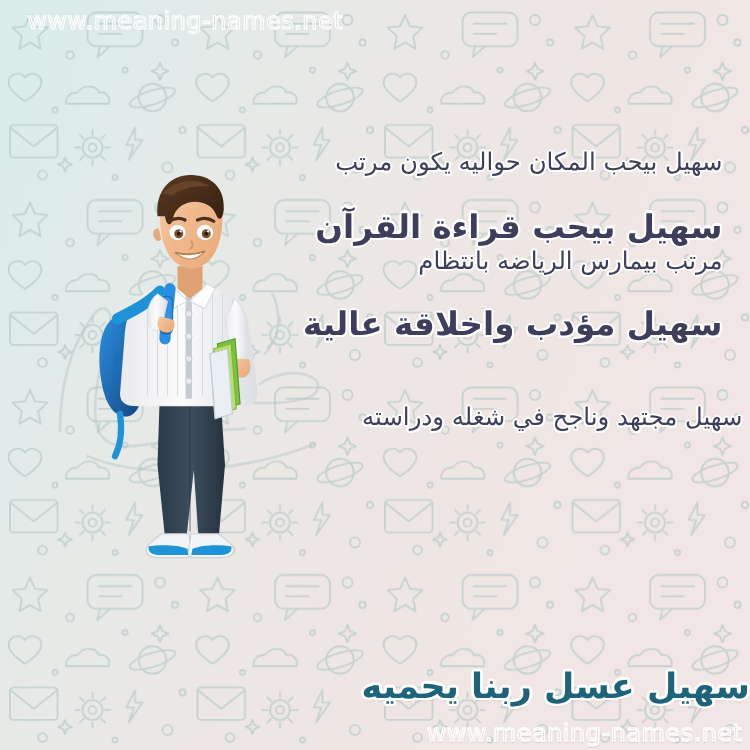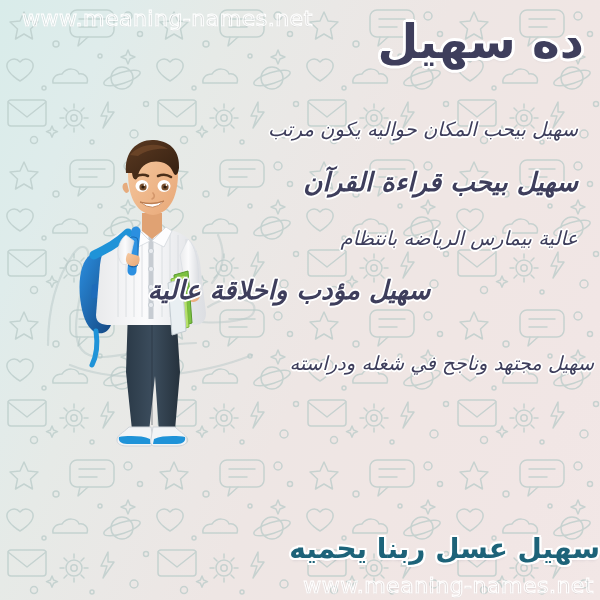--- a/index.html
+++ b/index.html
@@ -40,21 +40,21 @@
     height: 210px;
     pointer-events: none;
     opacity: .55;
   }
   .calligraphy svg { width: 100%; height: 100%; display: block; }
 
   
   .wm {
     position: absolute;
     font-family: "DejaVu Sans", "Liberation Sans", sans-serif;
-    font-size: 22px;
+    font-size: 19px;
     letter-spacing: .5px;
     color: rgba(255,255,255,0.0);
     -webkit-text-stroke: 1.15px rgba(255,255,255,0.95);
     text-shadow: 0 1px 0 rgba(120,120,130,0.18);
     white-space: nowrap;
     direction: ltr;
   }
   .wm-top { left: 22px;  top: 6px; }
   .wm-bot { right: 6px;  bottom: 2px; }
 
@@ -78,40 +78,39 @@
   }
 
   
   .lines {
     position: absolute;
     right: 14px;
     left: 0;
     top: 118px;
     display: flex;
     flex-direction: column;
-    font-style: italic;
   }
   .line {
     color: #3e3e5c;
     white-space: nowrap;
     text-align: right;
     padding-right: 8px;
     text-shadow:
       -1.7px 0 0 #fff,  1.7px 0 0 #fff,
       0 -1.7px 0 #fff,  0 1.7px 0 #fff,
       -1.2px -1.2px 0 #fff, 1.2px -1.2px 0 #fff,
       -1.2px 1.2px 0 #fff,  1.2px 1.2px 0 #fff;
   }
   .line.sm { font-size: 19.5px; font-weight: normal; }
   .line.lg { font-size: 26px;   font-weight: bold; }
 
   .line:nth-child(1) { margin-bottom: 26px; }
-  .line:nth-child(2) { margin-bottom: 30px; }
+  .line:nth-child(2) { }
   .line:nth-child(3) { margin-bottom: 25px; }
-  .line:nth-child(4) { margin-bottom: 47px; text-align: center; }
+  .line:nth-child(4) { margin-bottom: 47px; }
   .line:nth-child(5) { margin-bottom: 28px; }
   .line:nth-child(5) { margin-right: -16px; }
 
   
   .blessing {
     position: absolute;
     left: 0; right: 0;
     top: 532px;
     text-align: right;
     font-size: 28px;
@@ -196,21 +195,20 @@
         <path d="M96 48 c10 22 22 40 38 52 c10 8 16 2 12-10 c-4-14 -14-30 -14-44"></path>
         <path d="M150 120 c22 8 50 10 76 4 c12-3 14-14 4-18 c-12-5 -28-2 -40 6"></path>
         <path d="M200 40 c8 18 6 34 -6 48"></path>
         <path d="M52 170 q40 16 96 10 q50-5 86-20"></path>
       </g>
     </svg>
   </div>
 
   <div class="wm wm-top">www.meaning-names.net</div>
 
-  <div class="title">ده سهيل</div>
 
   <div class="boy">
     <svg viewBox="0 0 150 330" aria-hidden="true">
       <defs>
         <linearGradient id="skin" x1="0" y1="0" x2="1" y2="1">
           <stop offset="0" stop-color="#f6c9a0"></stop>
           <stop offset="1" stop-color="#e8a878"></stop>
         </linearGradient>
         <linearGradient id="shirt" x1="0" y1="0" x2="1" y2="0">
           <stop offset="0" stop-color="#e9eaec"></stop>
@@ -302,21 +300,21 @@
       <path d="M75 58 q3 4 -1 6" stroke="#d4976b" stroke-width="1.6" fill="none" stroke-linecap="round"></path>
 
       <path d="M62 67 q13 11 24 -1 q-12 5 -24 1z" fill="#fff" stroke="#c98a5e" stroke-width="1"></path>
       <path d="M62 67 q12 3 24 -1" stroke="#b97c51" stroke-width="1.2" fill="none"></path>
     </svg>
   </div>
 
   <div class="lines">
     <div class="line sm">سهيل بيحب المكان حواليه يكون مرتب</div>
     <div class="line lg">سهيل بيحب قراءة القرآن</div>
-    <div class="line sm">عالية بيمارس الرياضه بانتظام</div>
+    <div class="line sm">مرتب بيمارس الرياضه بانتظام</div>
     <div class="line lg">سهيل مؤدب واخلاقة عالية</div>
     <div class="line sm">سهيل مجتهد وناجح في شغله ودراسته</div>
   </div>
 
   <div class="blessing">سهيل عسل ربنا يحميه</div>
 
   <div class="wm wm-bot">www.meaning-names.net</div>
 
 </div>
 

